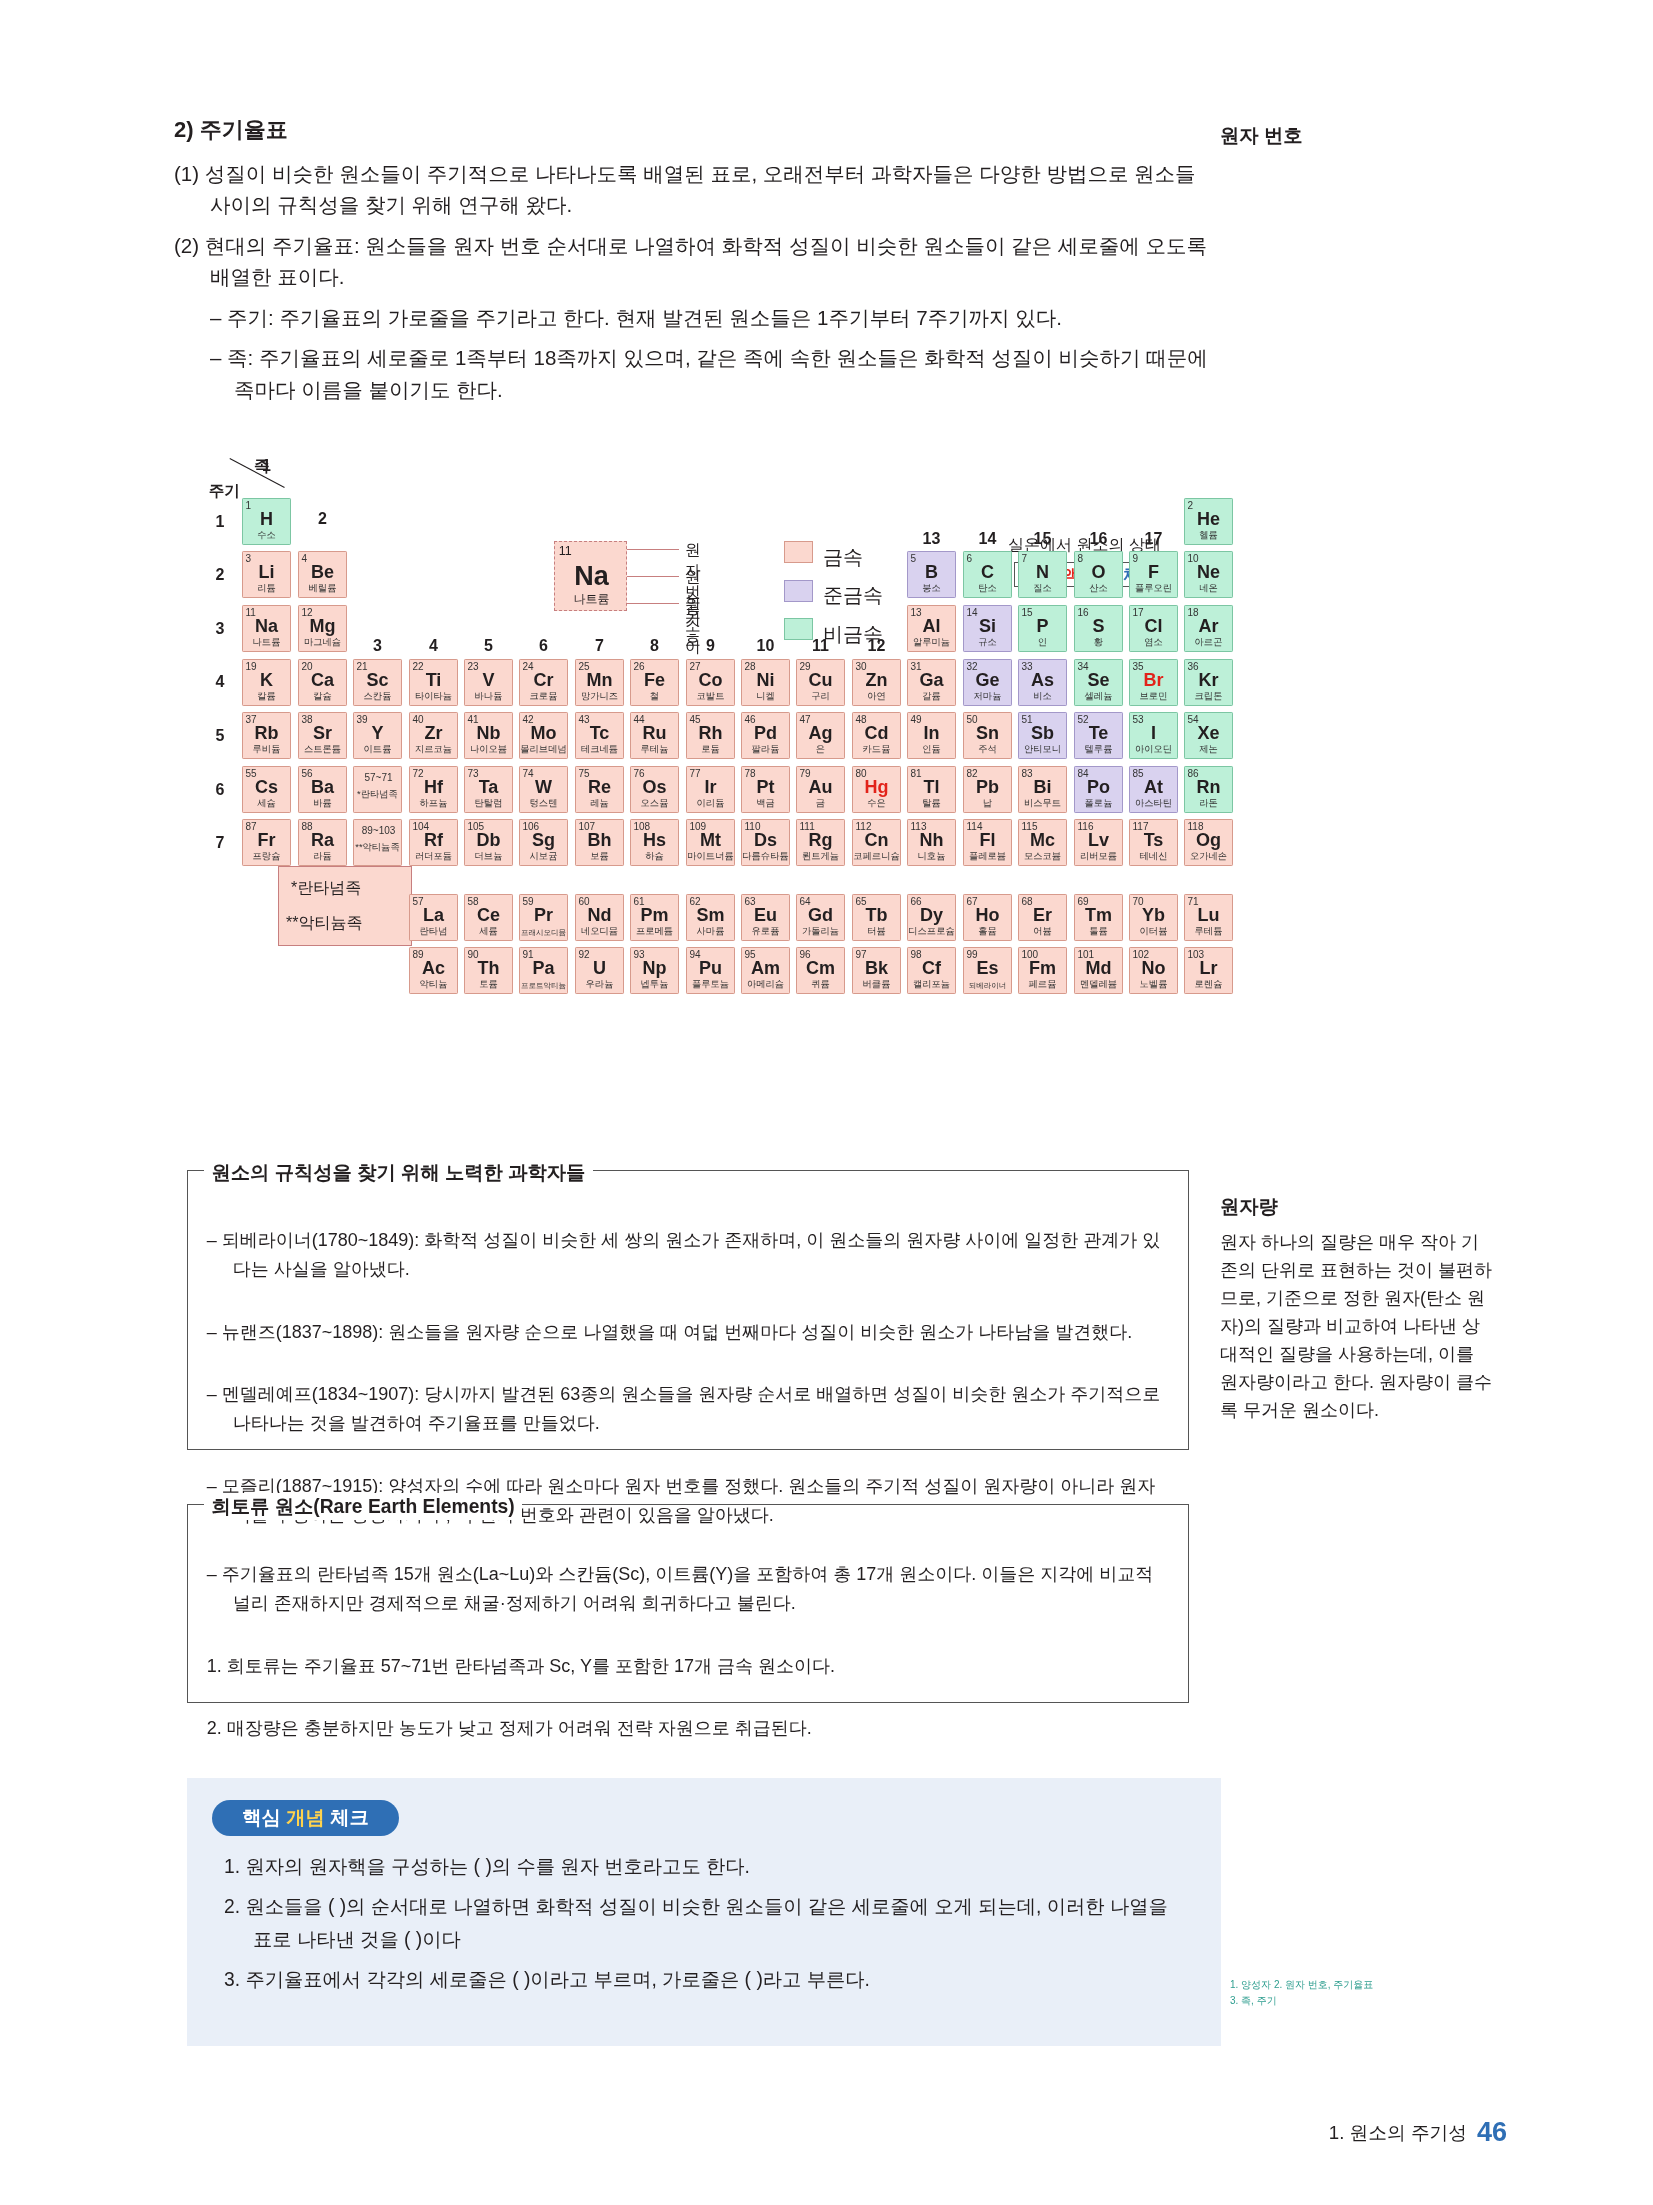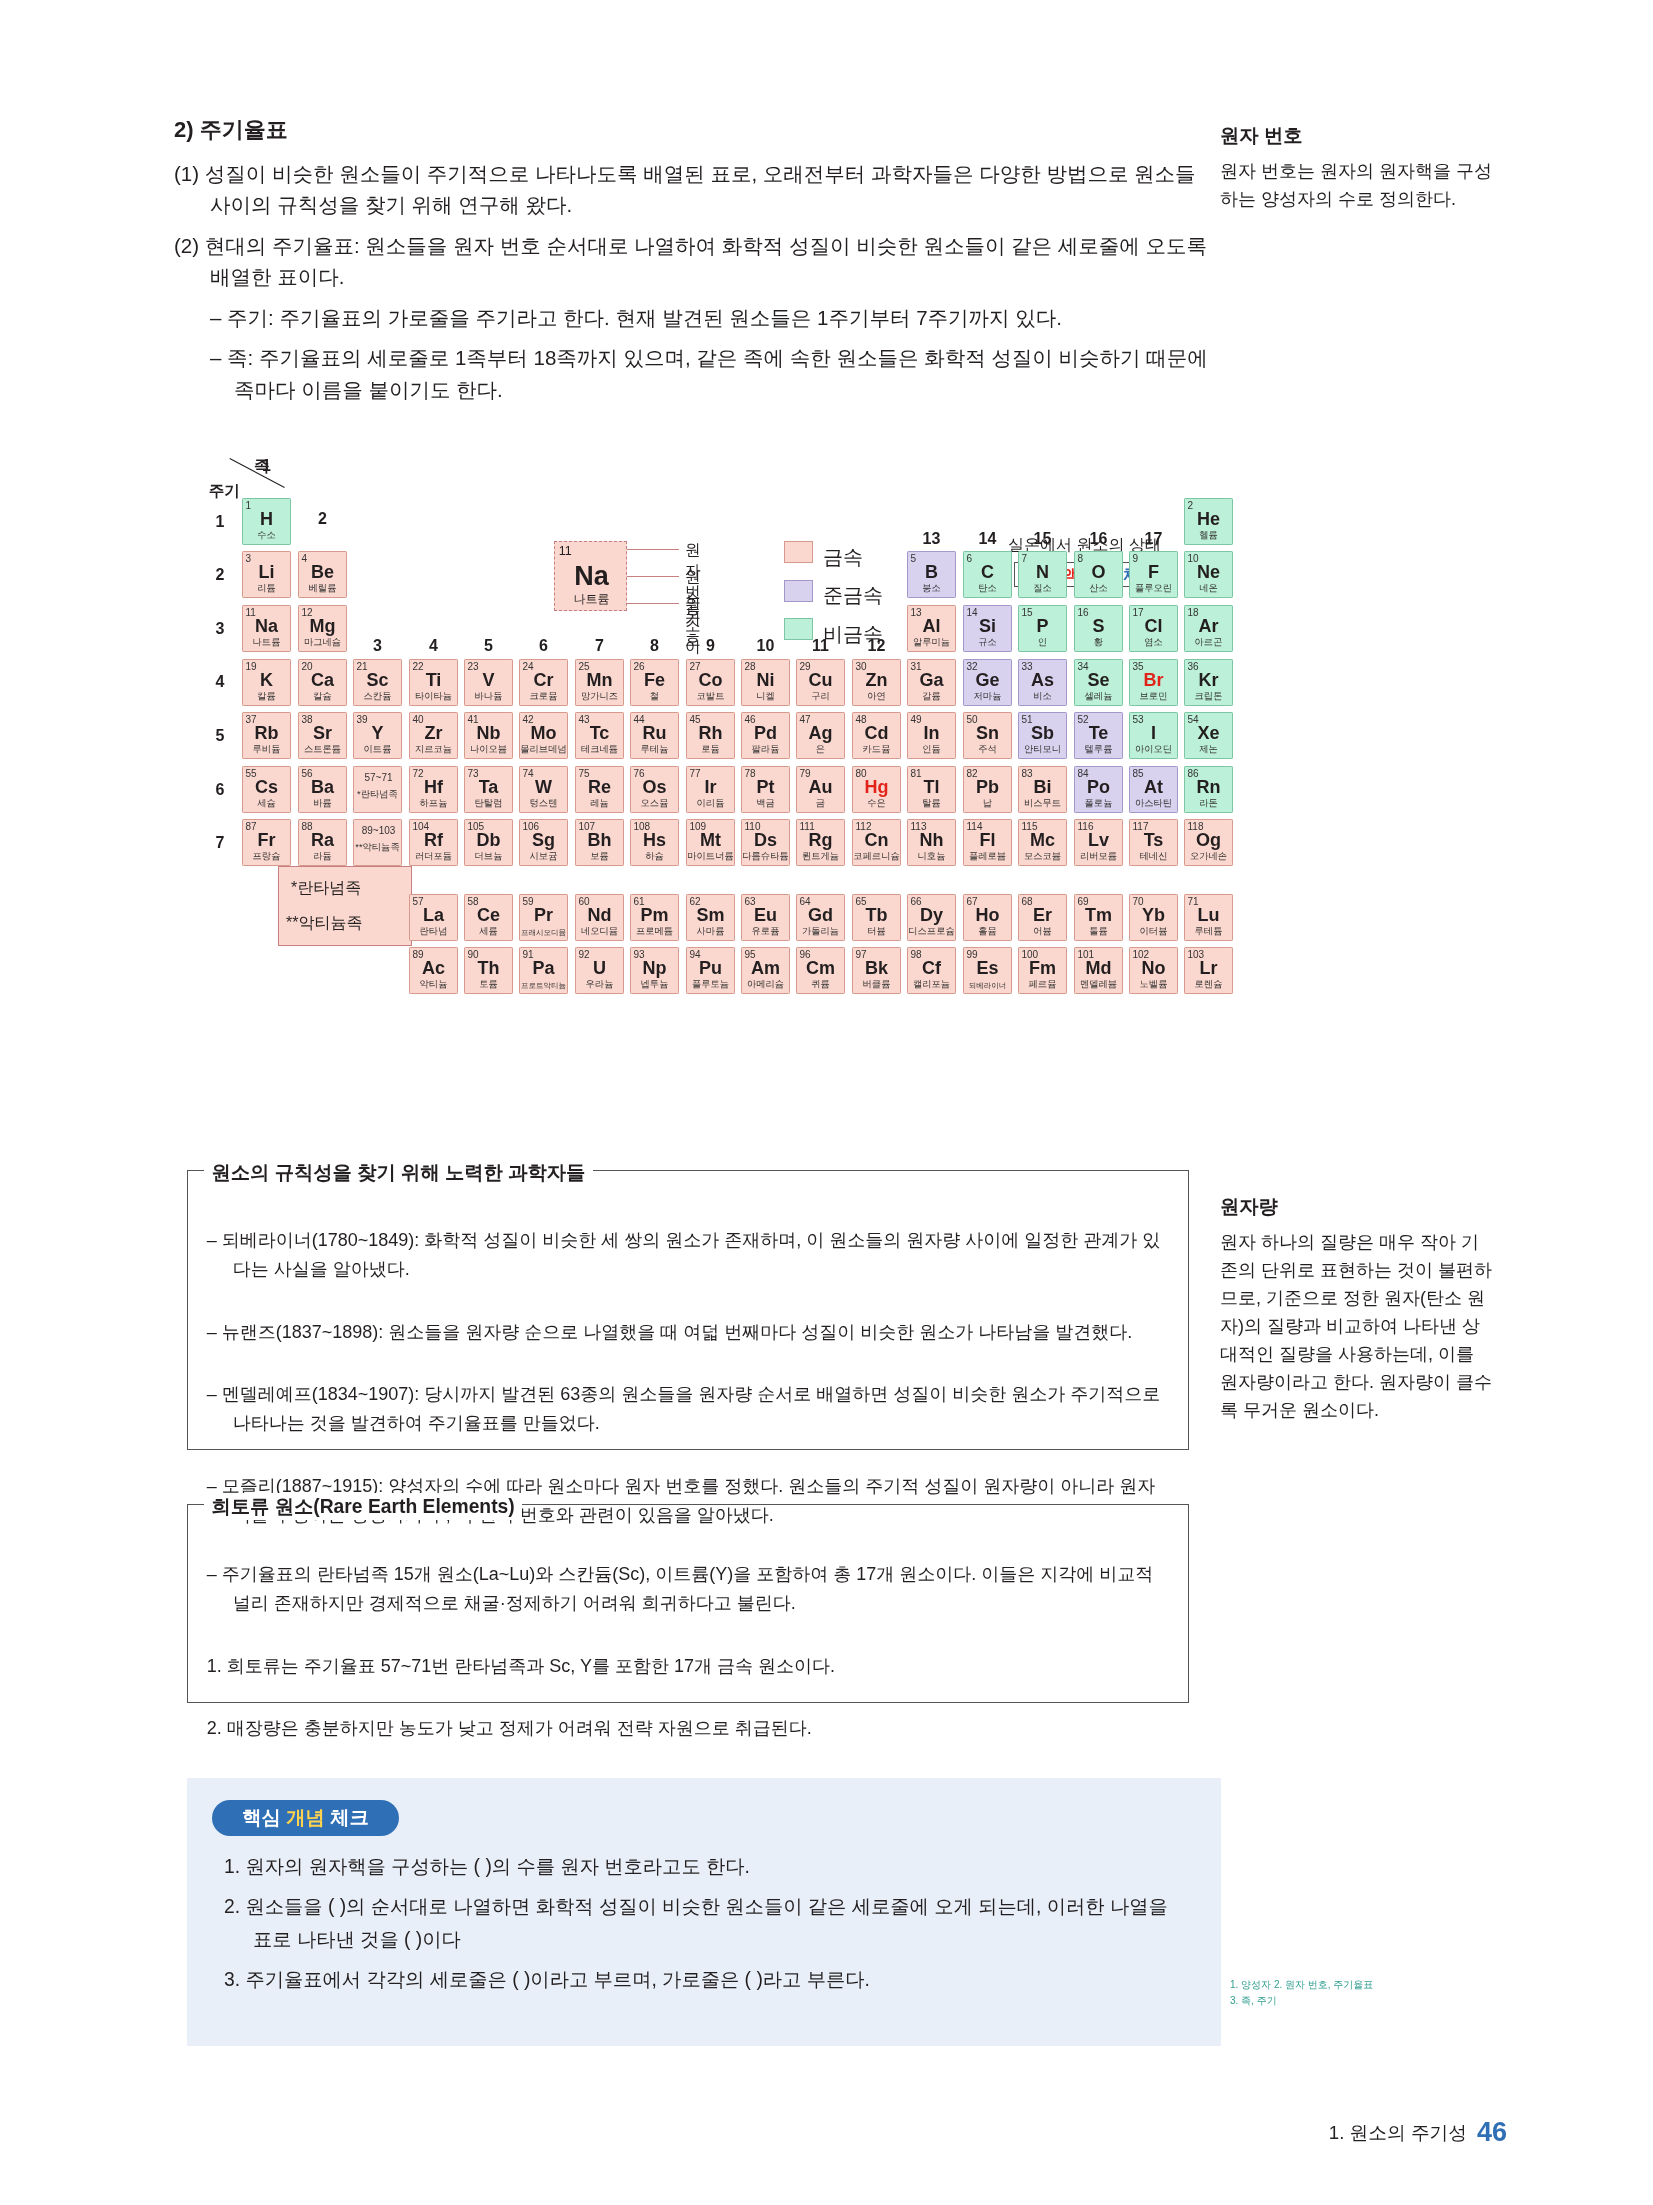--- a/index.html
+++ b/index.html
@@ -79,21 +79,20 @@
   <div class="lead">
     <h2>2) 주기율표</h2>
     <p class="ind">(1) 성질이 비슷한 원소들이 주기적으로 나타나도록 배열된 표로, 오래전부터 과학자들은 다양한 방법으로 원소들 사이의 규칙성을 찾기 위해 연구해 왔다.</p>
     <p class="ind">(2) 현대의 주기율표: 원소들을 원자 번호 순서대로 나열하여 화학적 성질이 비슷한 원소들이 같은 세로줄에 오도록 배열한 표이다.</p>
     <p class="sub">– 주기: 주기율표의 가로줄을 주기라고 한다. 현재 발견된 원소들은 1주기부터 7주기까지 있다.</p>
     <p class="sub">– 족: 주기율표의 세로줄로 1족부터 18족까지 있으며, 같은 족에 속한 원소들은 화학적 성질이 비슷하기 때문에 족마다 이름을 붙이기도 한다.</p>
   </div>
 
   <div class="sidenote" id="note-atomic-number">
     <h3>원자 번호</h3>
-    <div>원자 번호는 원자의 원자핵을 구성하는 양성자의 수로 정의한다.</div>
   </div>
 
   <div class="sidenote" id="note-atomic-mass">
     <h3>원자량</h3>
     <div>원자 하나의 질량은 매우 작아 기존의 단위로 표현하는 것이 불편하므로, 기준으로 정한 원자(탄소 원자)의 질량과 비교하여 나타낸 상대적인 질량을 사용하는데, 이를 원자량이라고 한다. 원자량이 클수록 무거운 원소이다.</div>
   </div>
 
   <div class="pt" id="pt">
 
     <div class="axis-label" style="left:49px;top:-17.4px;">족</div>

